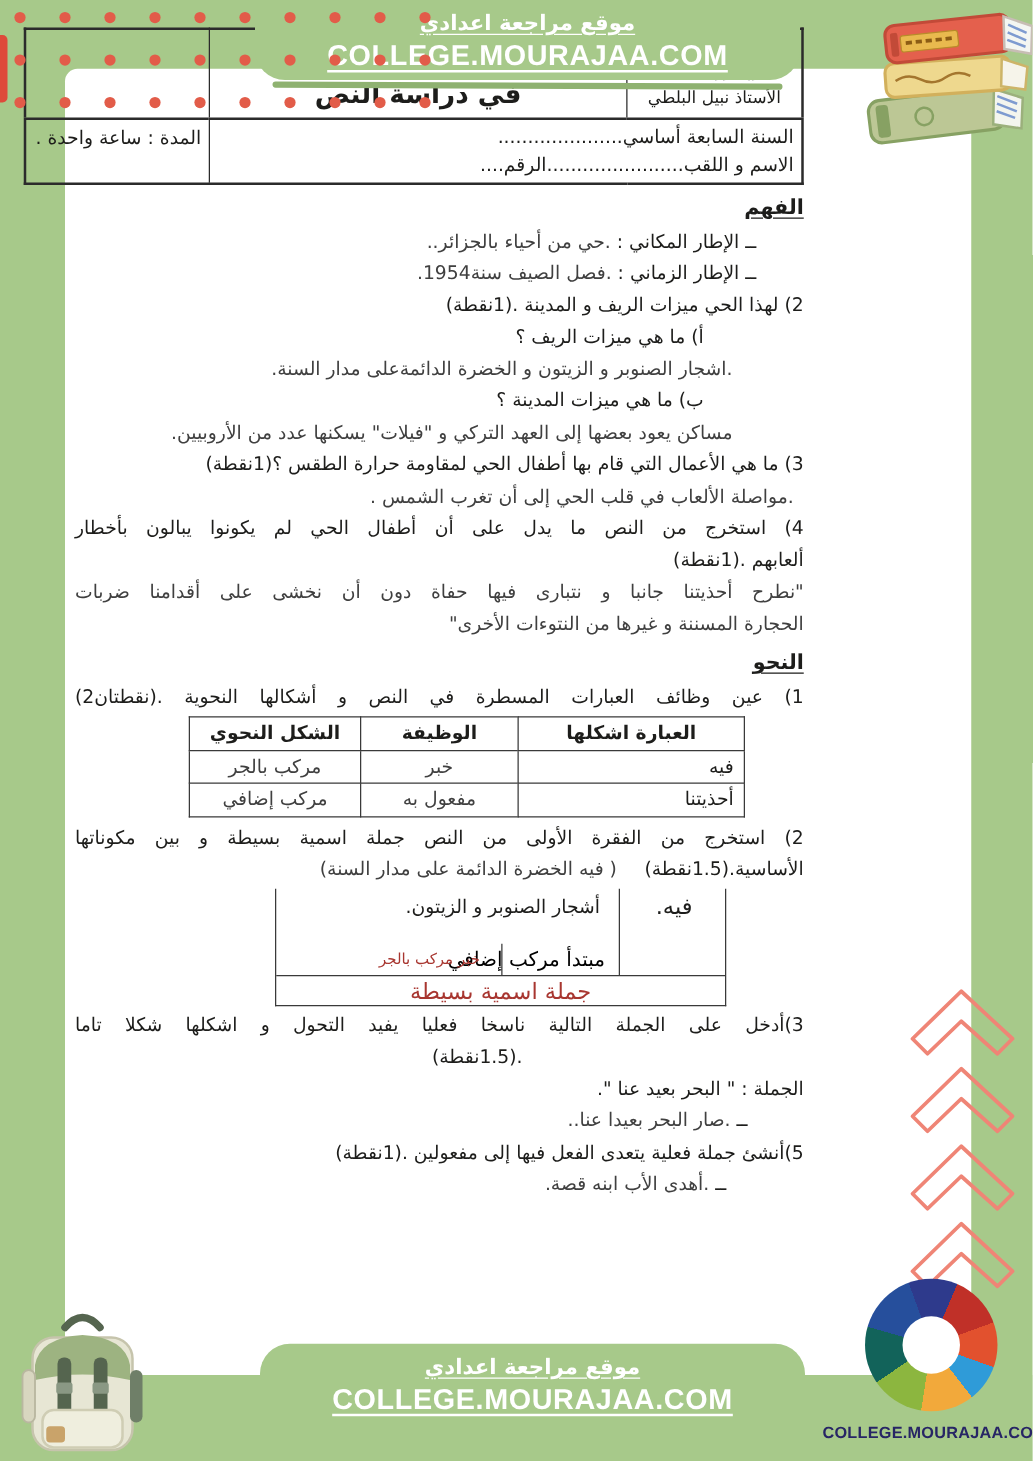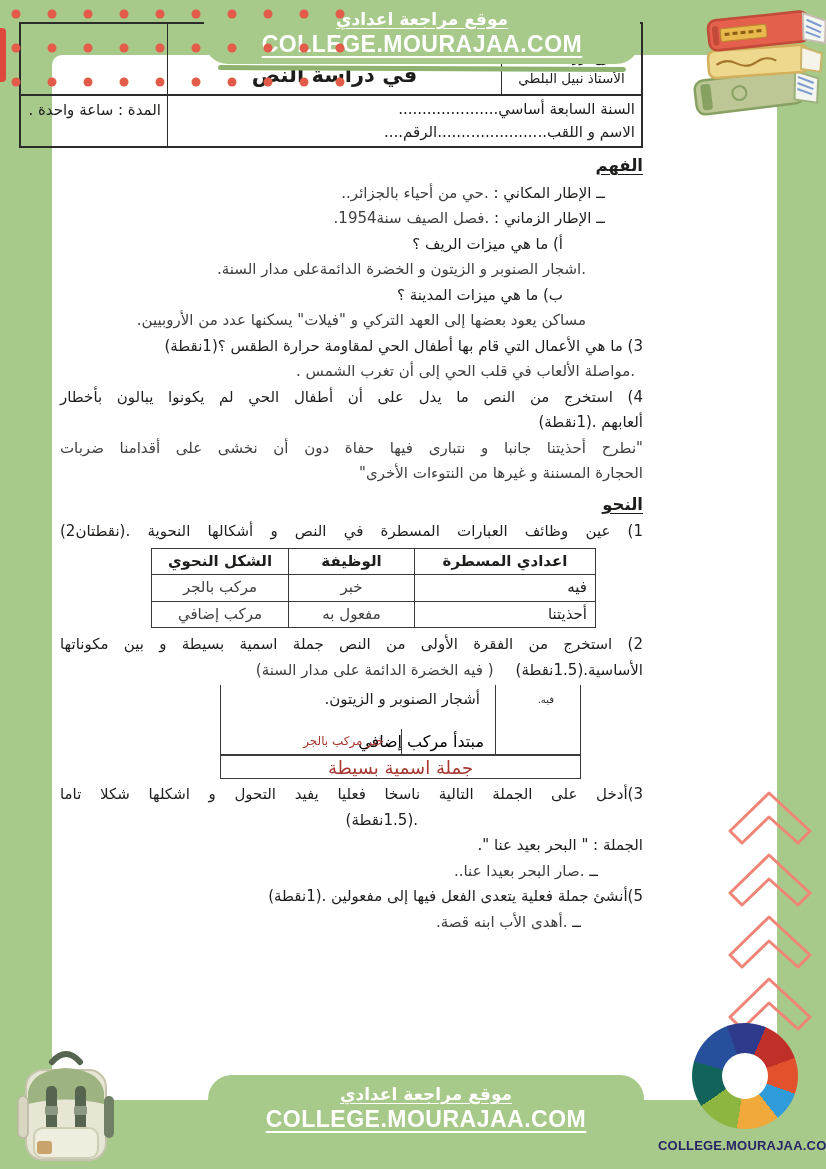--- a/index.html
+++ b/index.html
@@ -91,21 +91,21 @@
   .gtable .hd{font-weight:bold;text-align:center;}
   
   .diagram{
     position:relative;width:361px;height:94px;margin:2px 62px 3px 0;
     border-left:1.5px solid #3a3a3a;border-right:1.5px solid #3a3a3a;border-bottom:1.5px solid #3a3a3a;
     box-sizing:border-box;
   }
   .diagram .vline1{position:absolute;right:84px;top:0;width:1.5px;height:69px;background:#3a3a3a;}
   .diagram .vline2{position:absolute;right:178px;top:44px;width:1.5px;height:25px;background:#3a3a3a;}
   .diagram .hline{position:absolute;left:0;right:0;top:69px;height:1.5px;background:#3a3a3a;}
-  .diagram .d-fih{position:absolute;right:26px;top:2px;font-size:10px;}
+  .diagram .d-fih{position:absolute;right:26px;top:2px;font-size:18px;}
   .diagram .d-ashjar{position:absolute;right:100px;top:2px;font-size:15px;}
   .diagram .d-lab-r{position:absolute;right:96px;top:44px;font-size:16px;color:#000000;}
   .diagram .d-lab-l{position:absolute;right:196px;top:44px;font-size:12px;color:#a83630;}
   .diagram .d-bottom{position:absolute;left:0;right:0;top:70px;text-align:center;font-size:18px;color:#a83630;}
   .nowrap{white-space:nowrap;}
 </style>
 </head>
 <body>
 
 <div class="page"></div>
@@ -212,39 +212,40 @@
         <span>المدة : ساعة واحدة .</span>
       </td>
     </tr>
   </tbody>
     </table>
 
   <div class="sec-title">الفهم</div>
 
   <p class="mr38 nowrap"><span class="q">ــ الإطار المكاني : </span><span class="red">.حي من أحياء بالجزائر..</span></p>
   <p class="mr38 nowrap"><span class="q">ــ الإطار الزماني : </span><span class="red">.فصل الصيف سنة1954.</span></p>
+  <p class="q">2) لهذا الحي ميزات الريف و المدينة .(1نقطة)</p>
   <p class="q mr80">أ)  ما هي ميزات الريف ؟</p>
   <p class="red mr57 nowrap">.اشجار الصنوبر و الزيتون و الخضرة الدائمةعلى مدار السنة.</p>
   <p class="q mr80">ب) ما هي ميزات المدينة ؟</p>
   <p class="red mr57 nowrap">مساكن يعود بعضها إلى العهد التركي و "فيلات" يسكنها عدد من الأروبيين.</p>
   <p class="q">3) ما هي الأعمال التي قام بها أطفال الحي لمقاومة حرارة الطقس ؟(1نقطة)</p>
   <p class="red mr8">.مواصلة الألعاب في قلب الحي إلى أن تغرب الشمس .</p>
   <p class="q just">4) استخرج من النص ما يدل على أن أطفال الحي لم يكونوا يبالون بأخطار</p>
   <p class="q">ألعابهم .(1نقطة)</p>
   <p class="red just">"نطرح أحذيتنا جانبا و نتبارى فيها حفاة دون أن نخشى على أقدامنا ضربات</p>
   <p class="red">الحجارة المسننة و غيرها من النتوءات الأخرى"</p>
 
   <div class="sec-title">النحو</div>
 
   <p class="q just">1) عين وظائف العبارات المسطرة في النص و أشكالها النحوية .(نقطتان2)</p>
 
   <table class="gtable">
     <tbody>
         <tr>
-      <td class="c1 hd">اعدادي المسطرة</td>
+      <td class="c1 hd">العبارة اشكلها</td>
       <td class="c2 hd">الوظيفة</td>
       <td class="c3 hd">الشكل النحوي</td>
     </tr>
     <tr>
       <td class="c1">فيه</td>
       <td class="c2 red">خبر</td>
       <td class="c3 red">مركب بالجر</td>
     </tr>
     <tr>
       <td class="c1">أحذيتنا</td>

